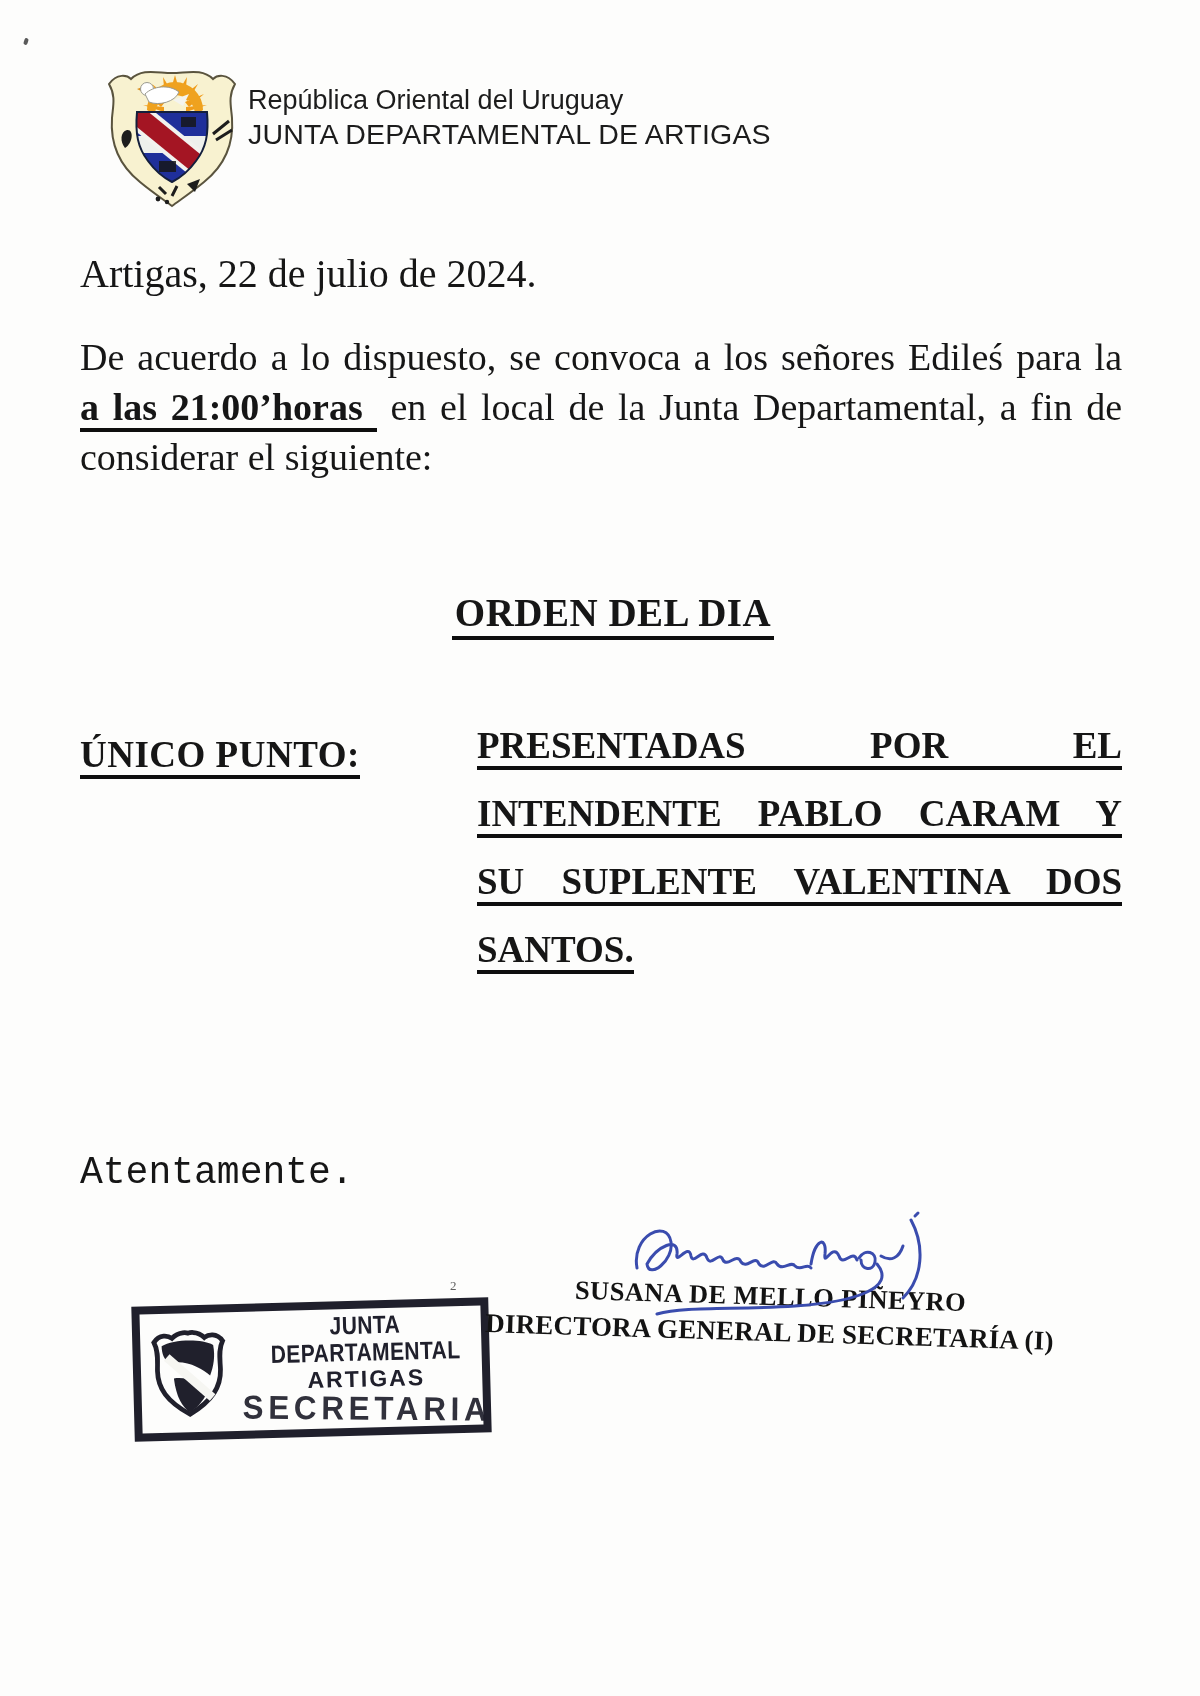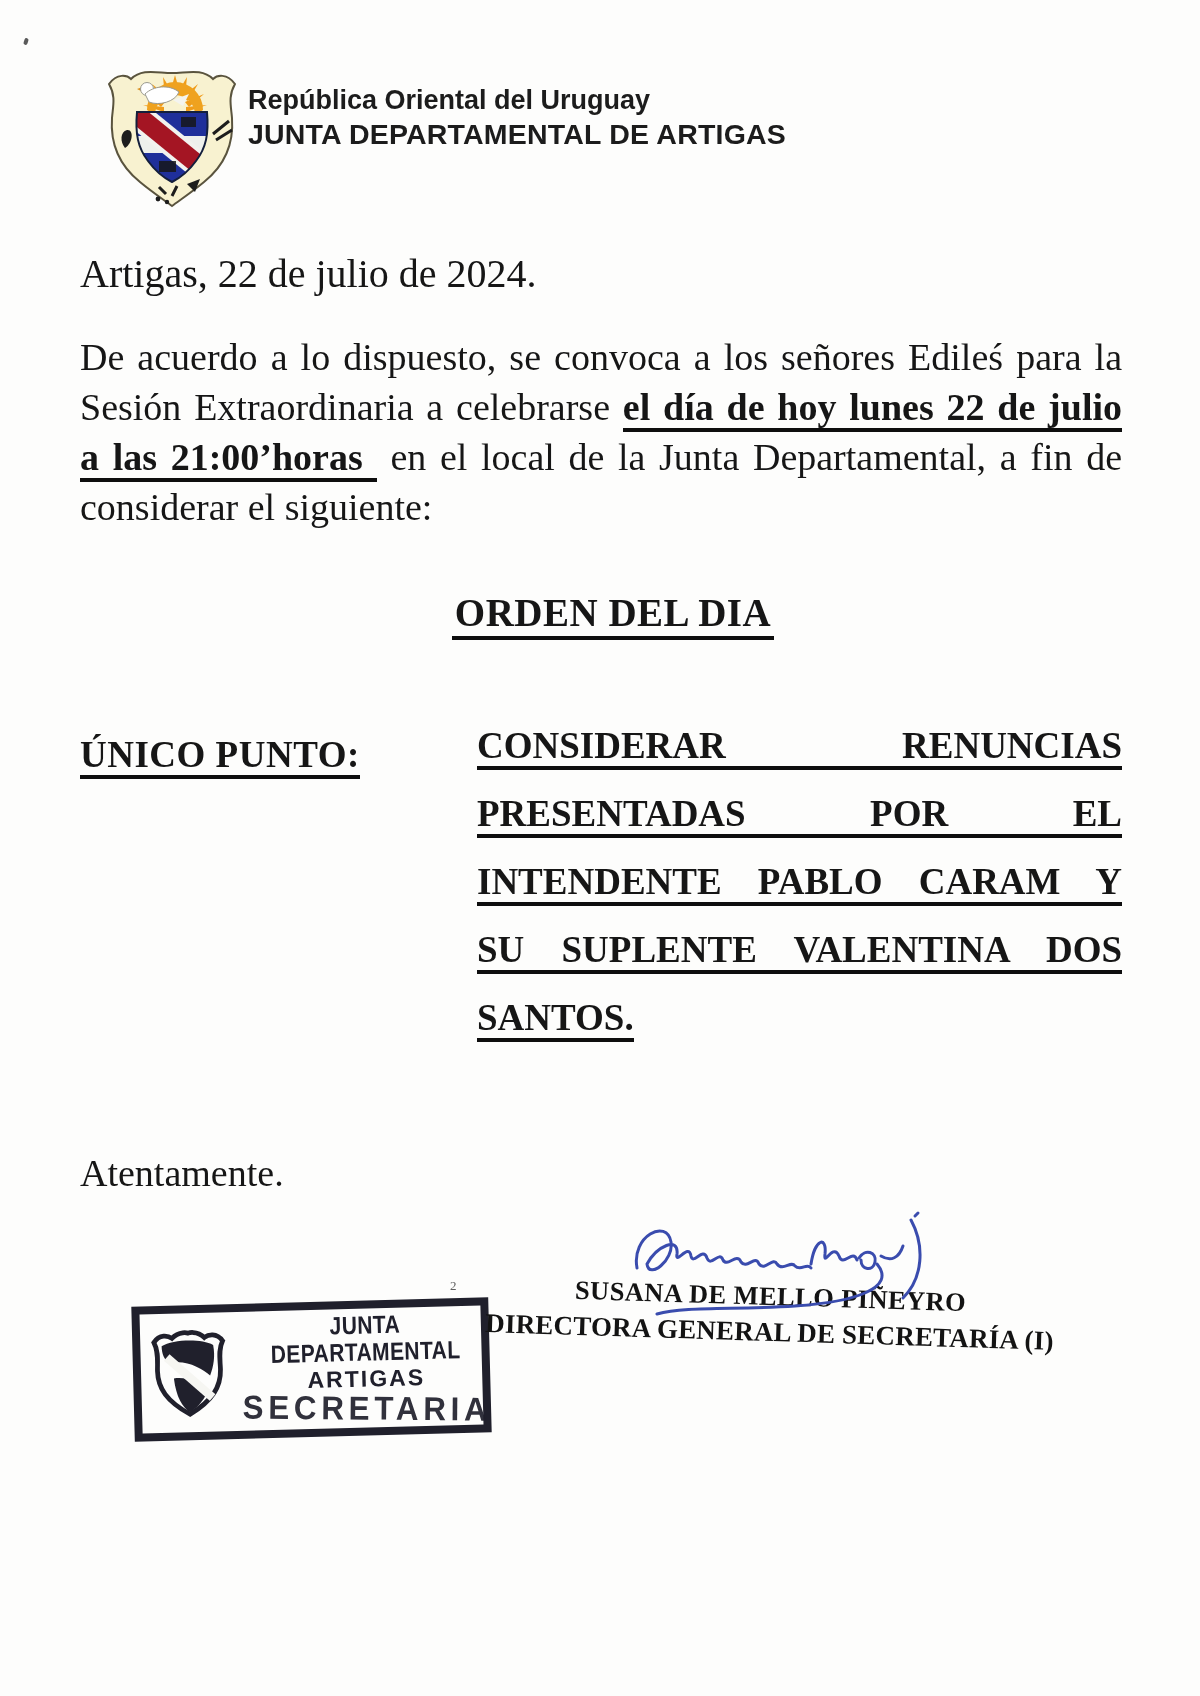--- a/index.html
+++ b/index.html
@@ -13,21 +13,21 @@
     position:relative;
     width:1200px;height:1696px;
     background:#fdfdfc;
     overflow:hidden;
     font-family:"Liberation Serif","DejaVu Serif",serif;
     color:var(--ink);
   }
   .abs{position:absolute;}
 
   
-  .hdr-text{left:248px;top:84px;font-family:"Liberation Sans","DejaVu Sans",sans-serif;font-weight:700;color:#1c1c1c;}
+  .hdr-text{left:248px;top:84px;font-family:"Liberation Sans","DejaVu Sans",sans-serif;font-weight:400;color:#1c1c1c;}
   .hdr-line1{font-size:27px;line-height:33px;}
   .hdr-line2{font-size:28.5px;line-height:35px;letter-spacing:.2px;}
 
   
   .speck{left:24px;top:38px;width:4px;height:7px;background:#5a5a5a;border-radius:2px;transform:rotate(18deg);}
 
   
   .date{left:80px;top:252px;font-size:40px;line-height:44px;}
 
   
@@ -40,21 +40,21 @@
 
   
   .orden-title-wrap{left:78px;top:588px;width:1046px;text-align:center;font-size:39px;font-weight:700;line-height:50px;letter-spacing:.5px;}
   .orden-title-wrap .u{padding:0 3px 2px 3px;margin-left:24px;}
   .orden-label{left:80px;top:721px;font-size:37px;font-weight:700;line-height:68px;letter-spacing:.5px;}
   .orden-col{left:477px;top:712px;width:645px;font-size:37px;font-weight:700;}
   .jline{height:68px;line-height:68px;text-align:justify;text-align-last:justify;}
   .jline.last{text-align:left;text-align-last:left;}
 
   
-  .closing{left:80px;top:1150px;font-size:38px;line-height:46px;}
+  .closing{left:80px;top:1150px;font-size:38px;line-height:46px;font-family:Liberation Mono, monospace;}
 
   
   .sig-svg{left:615px;top:1206px;z-index:4;pointer-events:none;}
   .sig-block{left:470px;top:1280px;width:600px;text-align:center;transform:rotate(1.8deg);font-weight:700;color:#131313;z-index:2;}
   .sig-name{font-size:26.5px;line-height:32px;letter-spacing:.4px;}
   .sig-title{font-size:27px;line-height:34px;margin-top:3px;letter-spacing:.2px;}
 
   
   .stamp{left:133px;top:1302px;width:357px;height:135px;border:8px solid var(--stamp_ink);
          transform:rotate(-1.5deg);display:flex;align-items:center;z-index:1;
@@ -120,40 +120,35 @@
   <div class="abs hdr-text">
     <div class="hdr-line1">República Oriental del Uruguay</div>
     <div class="hdr-line2">JUNTA DEPARTAMENTAL DE ARTIGAS</div>
   </div>
 
   <div class="abs date">Artigas, 22 de julio de 2024.</div>
 
   <div class="abs para">
     <div class="pline">De acuerdo a lo dispuesto, se convoca a los señores Edileś para la</div>
     <div class="pline">
-      <span>Sesión Extraordinaria a celebrarse</span>
-      <span class="b u">el día de hoy lunes 22 de julio</span>
-    </div>
-    <div class="pline">
       <span class="b u u-pad">a las 21:00’horas</span>
       <span>en el local de la Junta Departamental, a fin de</span>
     </div>
     <div class="pline last">considerar el siguiente:</div>
   </div>
 
   <div class="abs orden-title-wrap">
     <span class="u">ORDEN DEL DIA</span>
   </div>
 
   <div class="abs orden-label">
     <span class="u">ÚNICO PUNTO:</span>
   </div>
 
   <div class="abs orden-col">
-    <div class="jline"><span class="u">CONSIDERAR RENUNCIAS</span></div>
     <div class="jline"><span class="u">PRESENTADAS POR EL</span></div>
     <div class="jline"><span class="u">INTENDENTE PABLO CARAM Y</span></div>
     <div class="jline"><span class="u">SU SUPLENTE VALENTINA DOS</span></div>
     <div class="jline last"><span class="u">SANTOS.</span></div>
   </div>
 
   <div class="abs closing">Atentamente.</div>
 
   <div class="abs sig-svg">
     <svg width="320" height="115" viewBox="0 0 320 115" xmlns="http://www.w3.org/2000/svg">

